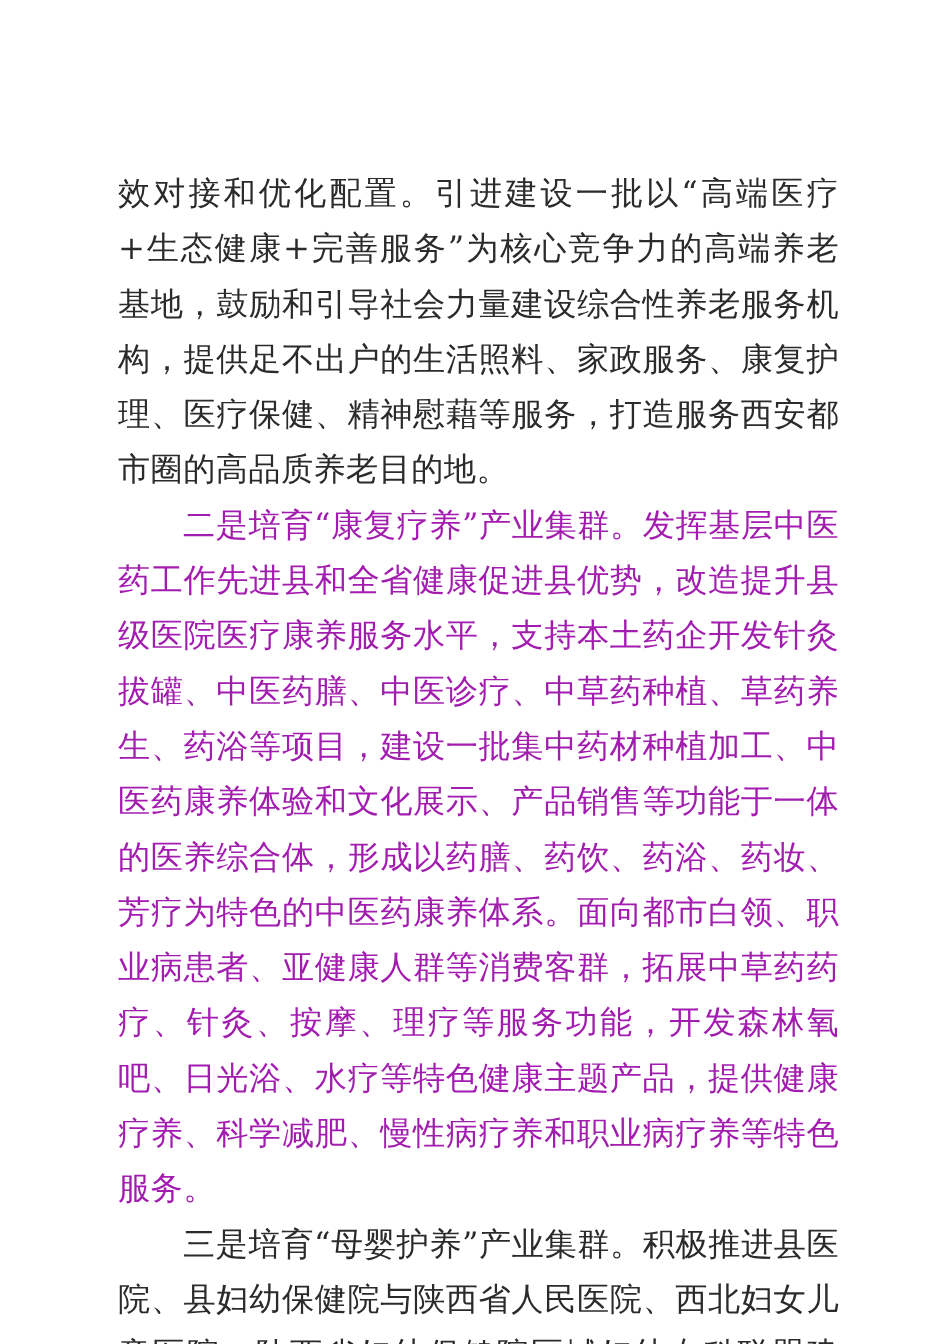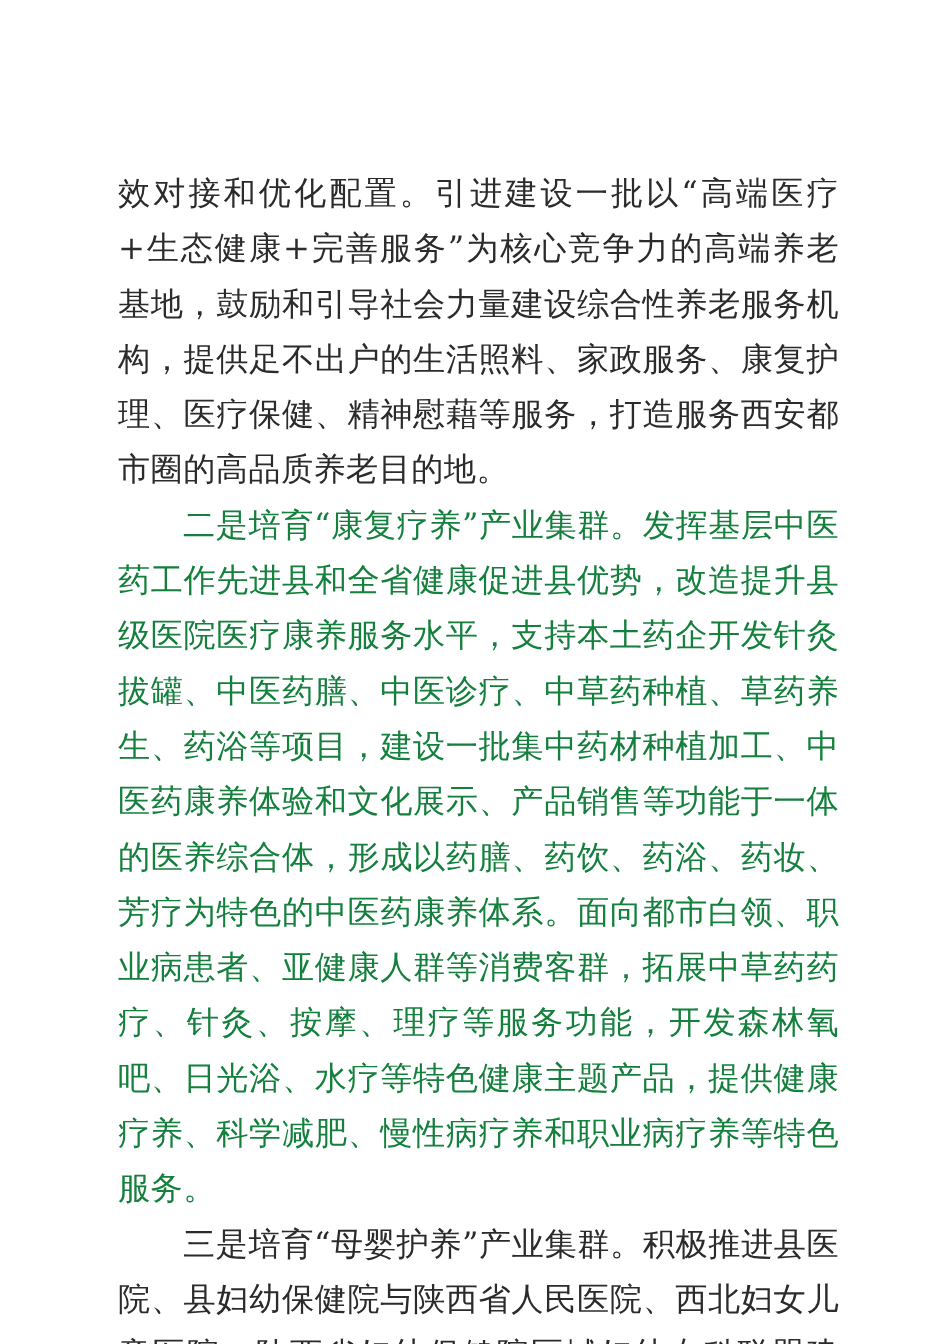--- a/index.html
+++ b/index.html
@@ -52,19 +52,19 @@
 </style>
 </head>
 <body style="background: rgb(255, 255, 255);">
 
 <div class="page">
 
   <div class="text-block">
 
     <p class="para" style="color: rgb(43, 43, 43);">效对接和优化配置。引进建设一批以“高端医疗+生态健康+完善服务”为核心竞争力的高端养老基地，鼓励和引导社会力量建设综合性养老服务机构，提供足不出户的生活照料、家政服务、康复护理、医疗保健、精神慰藉等服务，打造服务西安都市圈的高品质养老目的地。</p>
 
-    <p class="para indent" style="color: #15803d;">二是培育“康复疗养”产业集群。发挥基层中医药工作先进县和全省健康促进县优势，改造提升县级医院医疗康养服务水平，支持本土药企开发针灸拔罐、中医药膳、中医诊疗、中草药种植、草药养生、药浴等项目，建设一批集中药材种植加工、中医药康养体验和文化展示、产品销售等功能于一体的医养综合体，形成以药膳、药饮、药浴、药妆、芳疗为特色的中医药康养体系。面向都市白领、职业病患者、亚健康人群等消费客群，拓展中草药药疗、针灸、按摩、理疗等服务功能，开发森林氧吧、日光浴、水疗等特色健康主题产品，提供健康疗养、科学减肥、慢性病疗养和职业病疗养等特色服务。</p>
+    <p class="para indent" style="color: #a21caf;">二是培育“康复疗养”产业集群。发挥基层中医药工作先进县和全省健康促进县优势，改造提升县级医院医疗康养服务水平，支持本土药企开发针灸拔罐、中医药膳、中医诊疗、中草药种植、草药养生、药浴等项目，建设一批集中药材种植加工、中医药康养体验和文化展示、产品销售等功能于一体的医养综合体，形成以药膳、药饮、药浴、药妆、芳疗为特色的中医药康养体系。面向都市白领、职业病患者、亚健康人群等消费客群，拓展中草药药疗、针灸、按摩、理疗等服务功能，开发森林氧吧、日光浴、水疗等特色健康主题产品，提供健康疗养、科学减肥、慢性病疗养和职业病疗养等特色服务。</p>
 
     <p class="para indent" style="color: rgb(43, 43, 43);"><span>三是培育“母婴护养”产业集群。积极推进县医院、县妇幼保健院与陕西省人民医院、西北妇女儿童医院、陕西省妇幼保健院区域妇幼专科联盟建设，深入开展产前检测、产后恢复、生物技术等妇幼健康专业服务，叫响“镇安月嫂”劳务品牌，推动全县月子中心建设，建立健全 </span></p>
 
   </div>
 
 </div>
 
 </body></html>

